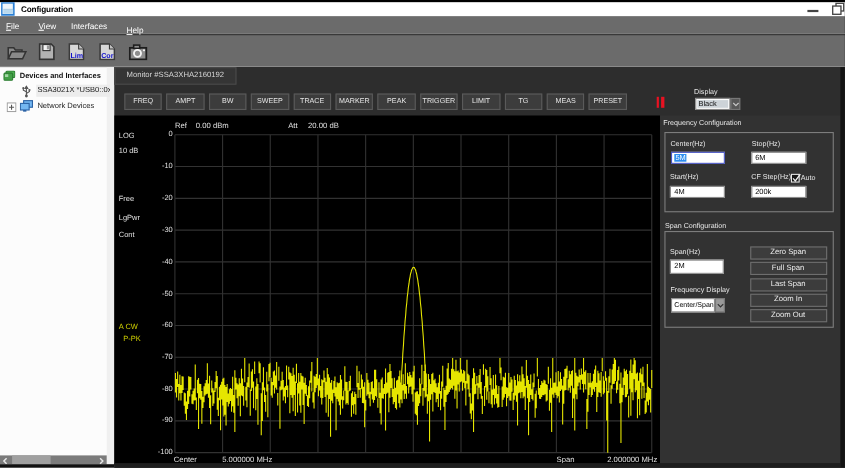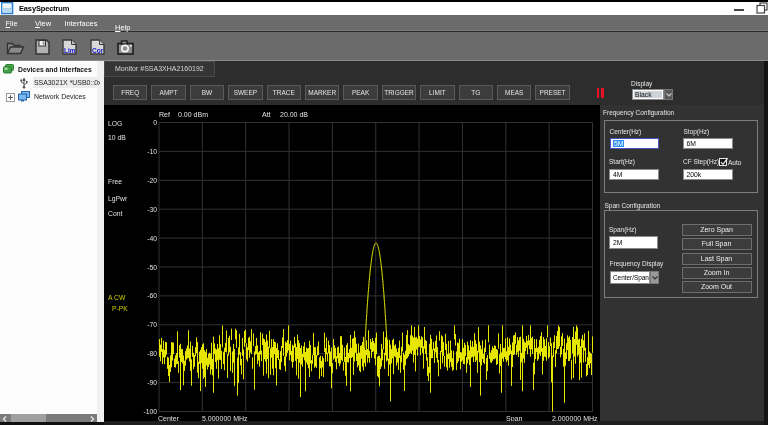--- a/index.html
+++ b/index.html
@@ -5,21 +5,21 @@
 .abs{position:absolute;}
 </style></head>
 <body>
 <div class="abs" style="left:0;top:0;width:768px;height:2px;background:#000;"></div>
 <div class="abs" style="left:0;top:2px;width:768px;height:13px;background:#fff;"></div>
 <svg class="abs" style="left:1px;top:2px;" width="13" height="13" viewBox="0 0 13 13">
  <rect x="0.5" y="0.5" width="11" height="11" fill="#eef6fc" stroke="#2a7fd4" stroke-width="1.6"></rect>
  <rect x="2" y="7" width="9" height="3.5" fill="#b9d9ee"></rect>
  <line x1="2" y1="6.5" x2="11" y2="6.5" stroke="#9fc5de" stroke-width="0.8"></line>
 </svg>
-<div class="abs" style="left:19px;top:4px;font-size:7.5px;font-weight:bold;letter-spacing:-0.15px;color:#000;">EasySpectrum</div>
+<div class="abs" style="left:19px;top:4px;font-size:7.5px;font-weight:bold;letter-spacing:-0.15px;color:#000;">Configuration</div>
 <div class="abs" style="left:734px;top:9px;width:10px;height:1.6px;background:#444;"></div>
 <svg class="abs" style="left:755px;top:2px;" width="13" height="12" viewBox="0 0 13 12">
  <rect x="5" y="1" width="7" height="7" fill="#fff" stroke="#444" stroke-width="1.2"></rect>
  <rect x="2" y="3.5" width="7.5" height="7.5" fill="#fff" stroke="#444" stroke-width="1.2"></rect>
 </svg>
 <div class="abs" style="left:0;top:15px;width:768px;height:16px;background:#6b6b6b;border-bottom:1px solid #7a7a7a;"></div>
 <div class="abs" style="left:5.5px;top:19px;font-size:7.5px;color:#fff;"><span style="text-decoration:underline">F</span>ile</div>
 <div class="abs" style="left:35px;top:19px;font-size:7.5px;color:#fff;"><span style="text-decoration:underline">V</span>iew</div>
 <div class="abs" style="left:64.5px;top:19px;font-size:7.5px;color:#fff;">Interfaces</div>
 <div class="abs" style="left:115px;top:23px;font-size:7.5px;color:#fff;"><span style="text-decoration:underline">H</span>elp</div>

